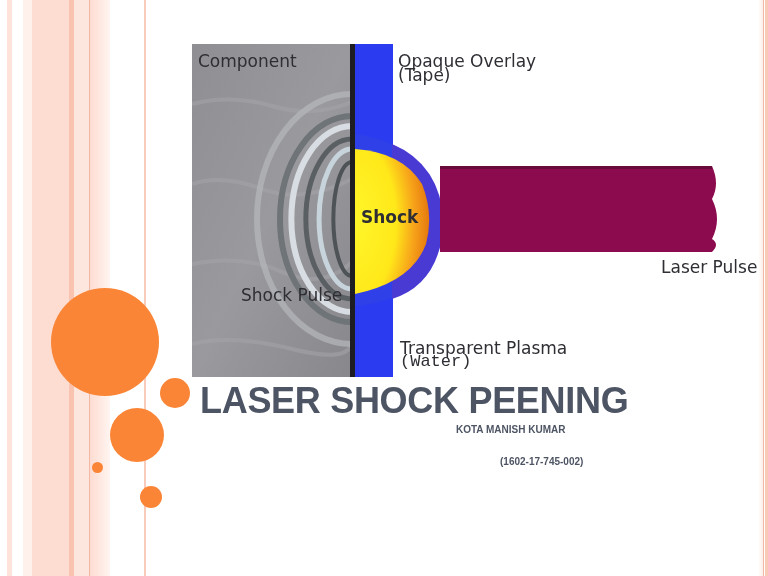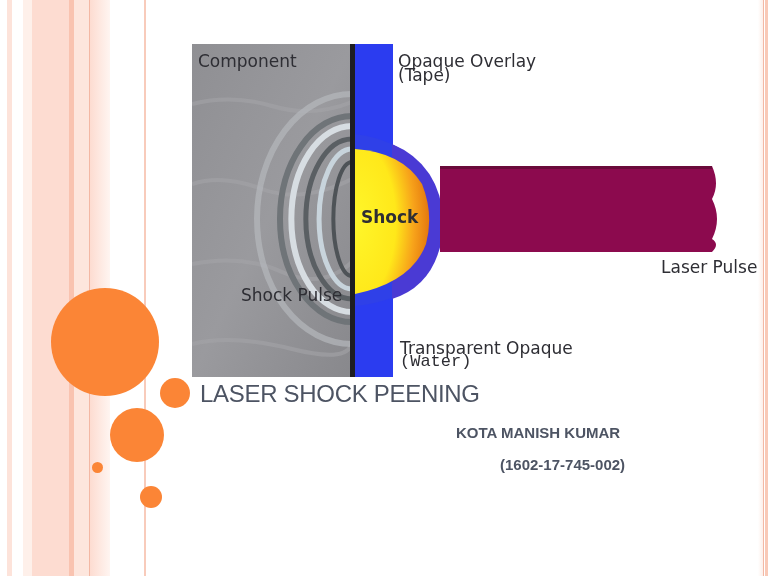--- a/index.html
+++ b/index.html
@@ -1,22 +1,22 @@
 <!DOCTYPE html>
 <html><head>
 <meta charset="utf-8">
 <style>
   html,body{margin:0;padding:0;}
   body{width:768px;height:576px;position:relative;overflow:hidden;background:#ffffff;font-family:"Liberation Sans",sans-serif;}
   .stripe{position:absolute;top:0;height:576px;}
   .circle{position:absolute;border-radius:50%;background:#fb8536;}
   .figure{position:absolute;left:192px;top:44px;width:536px;height:333px;}
   .flabel{position:absolute;font-family:"DejaVu Sans",sans-serif;font-size:17px;color:#2e2e34;line-height:14px;white-space:nowrap;}
-  .title{position:absolute;left:200px;top:380px;font-size:24px;font-weight:normal;color:#4d5463;letter-spacing:-0.3px;white-space:nowrap;}
-  .sub{position:absolute;font-size:15px;font-weight:bold;color:#4d5463;white-space:nowrap;}
+  .title{position:absolute;left:200px;top:380px;font-size:36px;font-weight:bold;color:#4d5463;letter-spacing:-0.3px;white-space:nowrap;}
+  .sub{position:absolute;font-size:10px;font-weight:bold;color:#4d5463;white-space:nowrap;}
 </style>
 </head>
 <body>
 
 <div>
   <div class="stripe" style="left:7px;width:5px;background:#fde3da;"></div>
   <div class="stripe" style="left:23px;width:9px;background:#fef0ea;"></div>
   <div class="stripe" style="left:32px;width:37px;background:#fddcd1;"></div>
   <div class="stripe" style="left:69px;width:5px;background:#f9c3b0;"></div>
   <div class="stripe" style="left:74px;width:15px;background:#fde6dd;"></div>
@@ -80,19 +80,19 @@
     <rect x="248" y="122" width="272" height="3" fill="#6a0a3a"></rect>
 
     <path d="M163 105 Q210 108 230 140 Q242 170 234 200 Q220 238 163 250 Z" fill="url(#plasmaG)"></path>
   </svg>
   <div class="flabel" style="left:6px;top:10px;">Component</div>
   <div class="flabel" style="left:206px;top:10px;">Opaque Overlay</div>
   <div class="flabel" style="left:206px;top:24px;text-align:right;">(Tape)</div>
   <div class="flabel" style="left:169px;top:166px;font-weight:bold;">Shock</div>
   <div class="flabel" style="left:49px;top:244px;">Shock Pulse</div>
   <div class="flabel" style="left:440px;top:216px;margin-left:29px;">Laser Pulse</div>
-  <div class="flabel" style="left:208px;top:297px;">Transparent Opaque</div>
+  <div class="flabel" style="left:208px;top:297px;">Transparent Plasma</div>
   <div class="flabel" style="left:208px;top:311px;font-family:Liberation Mono, monospace;">(Water)</div>
 </div>
 
 <div class="title">LASER SHOCK PEENING</div>
 <div class="sub" style="left:456px;top:424px;">KOTA MANISH KUMAR</div>
 <div class="sub" style="left:460px;top:456px;margin-left:40px;">(1602-17-745-002)</div>
 
 </body></html>

